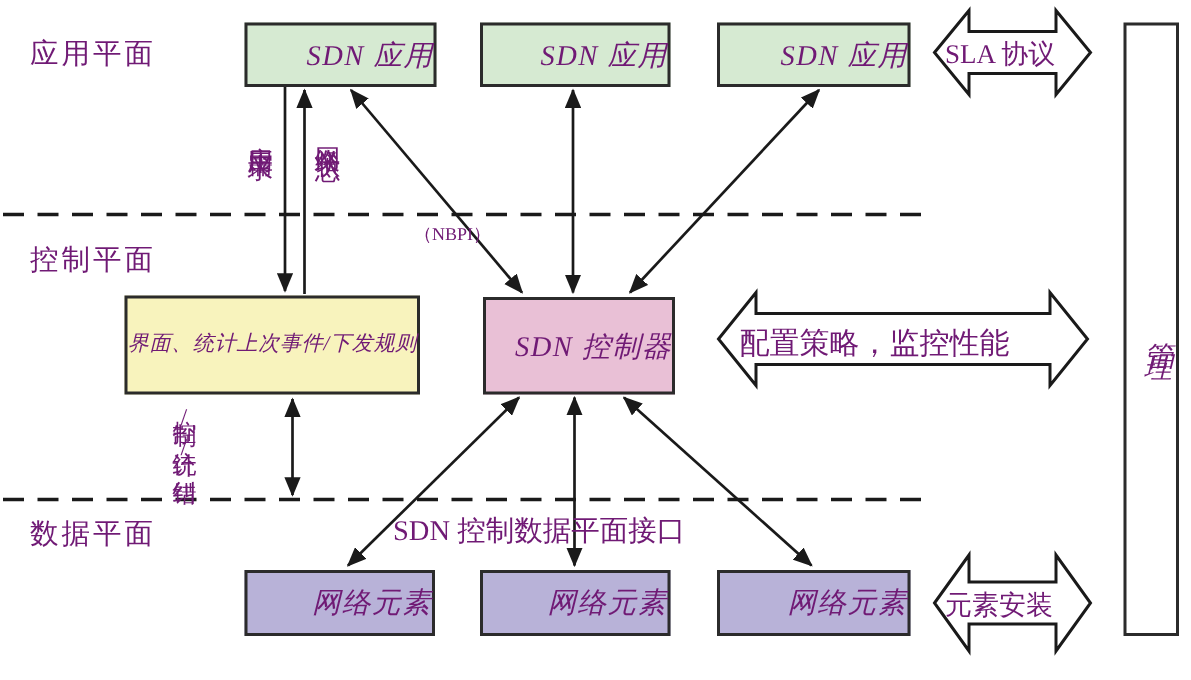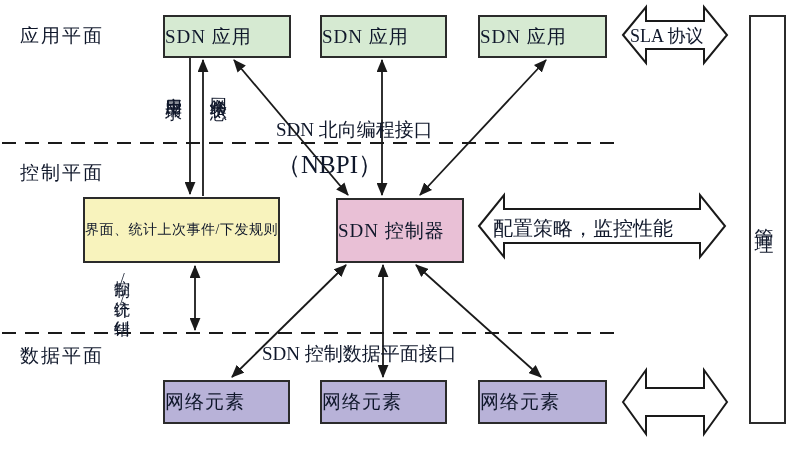--- a/index.html
+++ b/index.html
@@ -1,25 +1,25 @@
 <!DOCTYPE html>
 <html><head>
 <meta charset="utf-8">
 <style>
   html,body { margin:0; padding:0; background:#ffffff; }
   #stage {
     position:relative; width:794px; height:453px; background:#ffffff;
-    font-family:"Liberation Serif","DejaVu Serif",serif; color:#0f172a;
+    font-family:"Liberation Serif","DejaVu Serif",serif; color:#701a75;
     overflow:hidden;
   }
   #wires { position:absolute; left:0; top:0; z-index:1; }
   .box {
     position:absolute; box-sizing:border-box; border:2px solid #2b2b2b;
-    display:flex; align-items:center; justify-content:flex-start;
-    font-size:19px; letter-spacing:1px; z-index:2; text-align:center;
+    display:flex; align-items:center; justify-content:flex-end;
+    font-size:19px; letter-spacing:1px; z-index:2; text-align:center;font-style:italic;
   }
   .box.multiline { flex-direction:row; font-size:14px; line-height:1.4; letter-spacing:0.5px; }
   .plane-label {
     position:absolute; font-size:19px; letter-spacing:2px; z-index:3; white-space:nowrap;
   }
   .float-label { position:absolute; z-index:3; white-space:nowrap; }
   .centered { }
   .vtext {
     position:absolute; z-index:3;
     writing-mode:vertical-rl; text-orientation:upright;
@@ -84,21 +84,21 @@
   </div>
   <div class="box" style="left: 478px; top: 15px; width: 129px; height: 43px; background-color: rgb(214, 234, 210);">
     <span>SDN 应用</span>
   </div>
 
   <div class="box multiline" style="left: 83px; top: 197px; width: 197px; height: 66px; background-color: rgb(248, 243, 189);">
     <div>界面、统计</div>
     <div>上次事件/下发规则</div>
   </div>
 
-  <div class="box" style="left: 336px; top: 198px; width: 128px; height: 65px; background-color: rgb(233, 192, 214);">
+  <div class="box" style="left: 322px; top: 198px; width: 128px; height: 65px; background-color: rgb(233, 192, 214);">
     <span>SDN 控制器</span>
   </div>
 
   <div class="box" style="left: 163px; top: 380px; width: 127px; height: 44px; background-color: rgb(184, 178, 216);">
     <span>网络元素</span>
   </div>
   <div class="box" style="left: 320px; top: 380px; width: 127px; height: 44px; background-color: rgb(184, 178, 216);">
     <span>网络元素</span>
   </div>
   <div class="box" style="left: 478px; top: 380px; width: 129px; height: 44px; background-color: rgb(184, 178, 216);">
@@ -106,20 +106,20 @@
   </div>
 
   <div class="box mgmt-box" style="left:749px; top:15px; width:37px; height:409px;">
     <span class="mgmt-text">管理</span>
   </div>
 
   <div class="vtext" style="left:164px; top:84px;">应用需求</div>
   <div class="vtext" style="left:209px; top:84px;">网络状态</div>
   <div class="vwrap" style="left:110px; top:268px;">控制/统计/纠错</div>
 
-  <div class="float-label centered" style="left:276px; top:117px; width:220px; font-size:19px;">SDN 北向编程接口</div>
-  <div class="float-label centered" style="left:276px; top:148px; width:220px; font-size:25px;">（NBPI）</div>
+  <div class="float-label centered" style="left:276px; top:148px; width:220px; font-size:12px;">（NBPI）</div>
   <div class="float-label centered" style="left:262px; top:341px; width:212px; font-size:19px;">SDN 控制数据平面接口</div>
 
   <div class="float-label centered arrow-label-sm" style="left:630px; top:24px; width:90px;">SLA 协议</div>
   <div class="float-label centered arrow-label-md" style="left:493px; top:215px; width:216px;">配置策略，监控性能</div>
+  <div class="float-label centered arrow-label-sm" style="left:630px; top:391px; width:90px;">元素安装</div>
 
 </div>
 
 </body></html>

